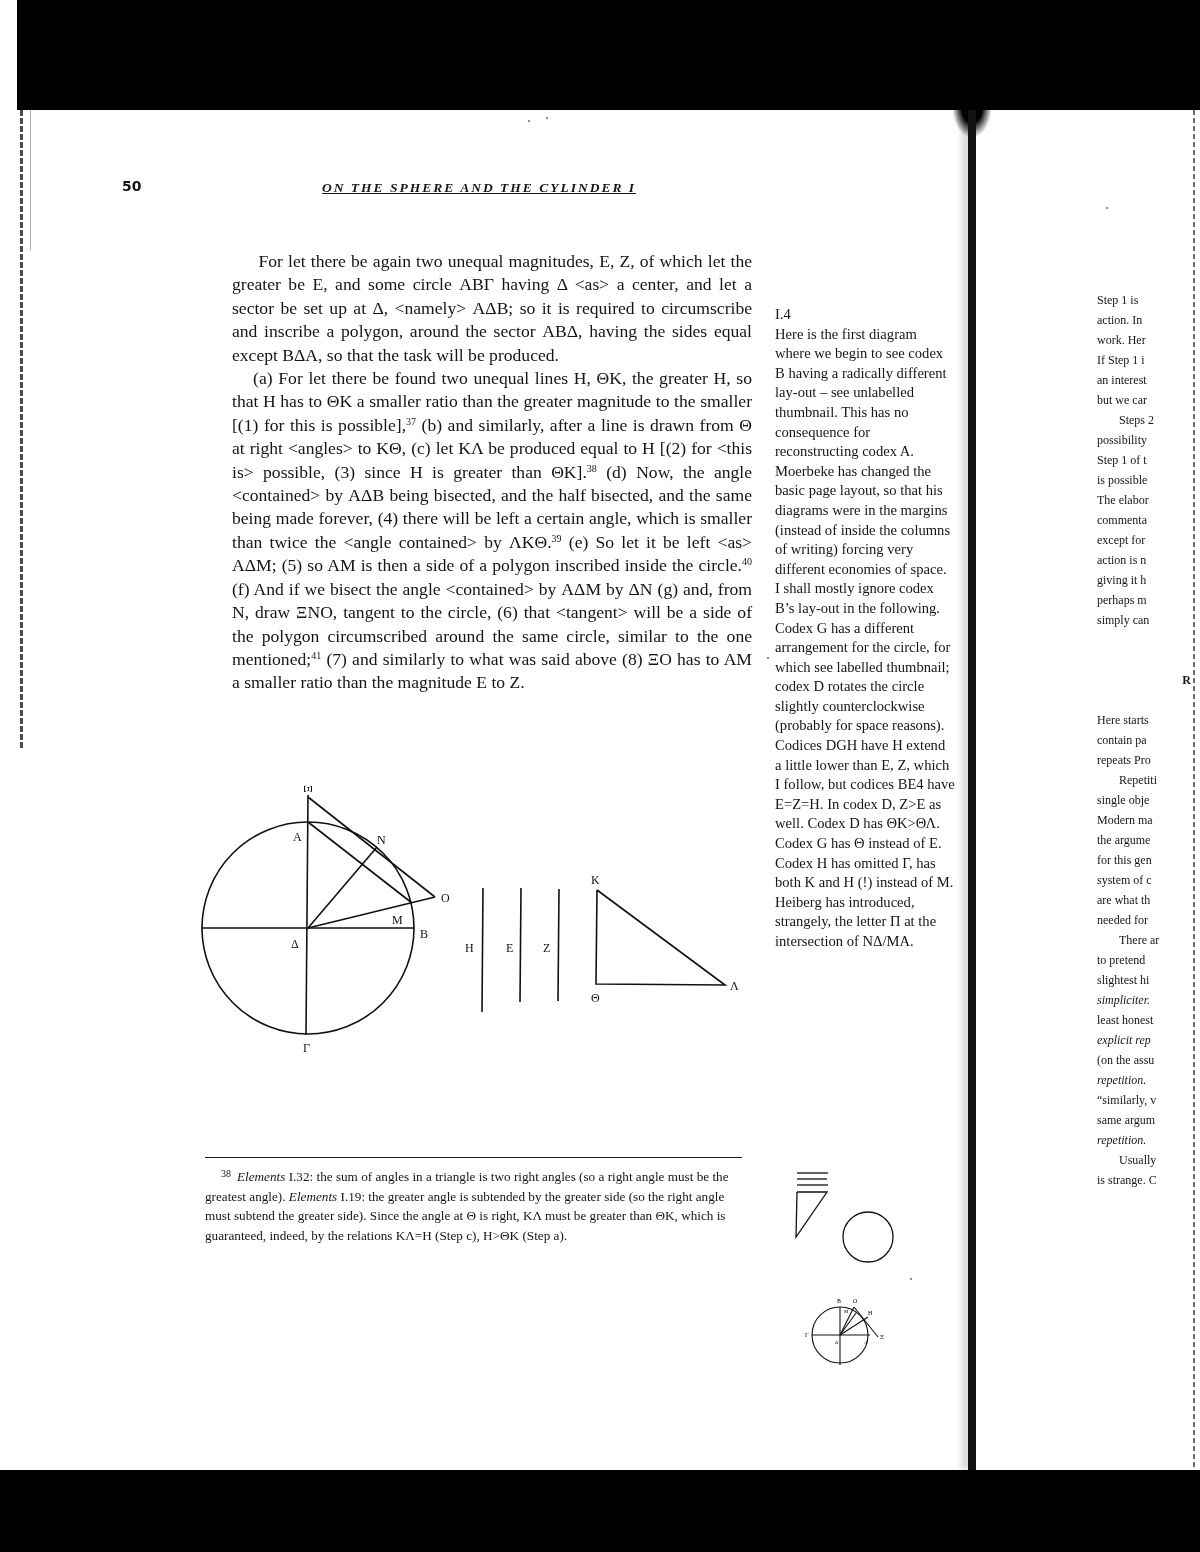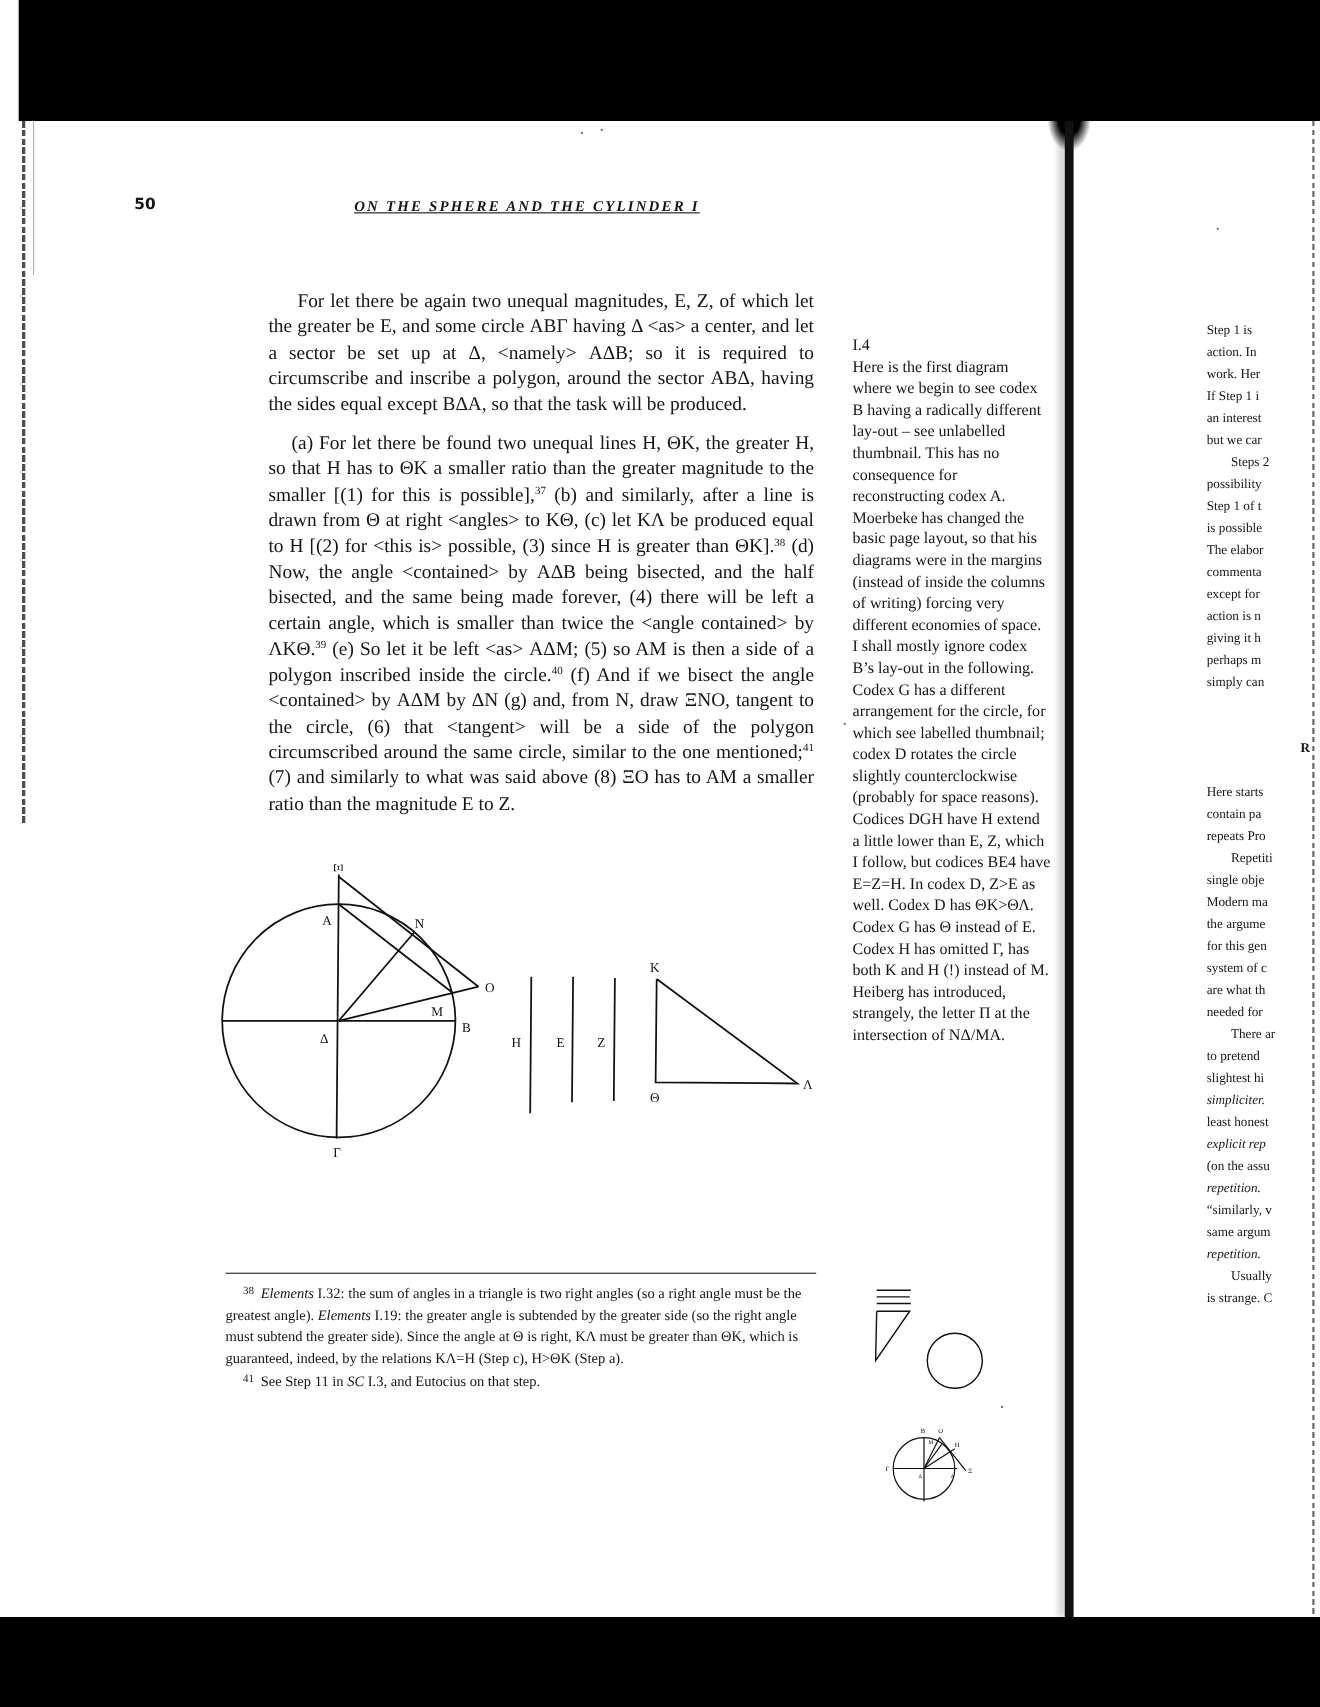--- a/index.html
+++ b/index.html
@@ -21,21 +21,21 @@
   .right-edge { position: absolute; left: 1193px; top: 110px; width: 2px; height: 1360px;
     background: repeating-linear-gradient(#444 0 5px, #fff 5px 8px); opacity: .8; }
 
   .page-number { position: absolute; left: 122px; top: 178px; font-family: "DejaVu Sans", sans-serif;
     font-weight: bold; font-size: 14px; text-align: center; }
   .running-head { position: absolute; left: 322px; top: 180px; font-style: italic; font-weight: bold;
     letter-spacing: 2px; font-size: 13.5px; text-decoration: underline; }
 
   .main-text { position: absolute; left: 232px; top: 250px; width: 520px; font-size: 17.6px; line-height: 23.4px;
     text-align: justify; }
-  .main-text p { margin: 12px; text-indent: 1.2em; }
+  .main-text p { margin: 0; text-indent: 1.2em; }
   .main-text p.first { text-indent: 1.5em; }
   sup { font-size: 10px; line-height: 0; vertical-align: 6px; }
 
   .margin-note { position: absolute; left: 775px; top: 257px; width: 180px; font-size: 14.6px; line-height: 19.6px; margin-top: 48px; }
   .margin-note .note-head { display: block; }
 
   .diagram { position: absolute; }
   .lbl { font-family: "Liberation Serif", serif; font-size: 12px; fill: #111; }
 
   .fn-rule { position: absolute; left: 205px; top: 1157px; width: 537px; height: 1px; background: #222; }
@@ -143,21 +143,20 @@
   <text x="68" y="30" font-size="6">Η</text>
   <text x="5" y="52" font-size="6">Γ</text>
   <text x="35" y="59" font-size="5">Δ</text>
   <text x="64" y="59" font-size="5">Α</text>
   <text x="80" y="54" font-size="6">Ξ</text>
 </svg>
 
 <div class="fn-rule"></div>
 <div class="footnotes" id="footnotes">
     <p class="fn"><span class="num">38</span><i>Elements</i><span> I.32: the sum of angles in a triangle is two right angles (so a right angle must be the greatest angle). </span><i>Elements</i><span> I.19: the greater angle is subtended by the greater side (so the right angle must subtend the greater side). Since the angle at Θ is right, KΛ must be greater than ΘK, which is guaranteed, indeed, by the relations KΛ=H (Step c), H&gt;ΘK (Step a).</span></p>
-    <p class="fn"><span class="num">41</span><span>See Step 11 in </span><i>SC</i><span> I.3, and Eutocius on that step.</span></p>
   </div>
 
 <div class="right-frag" id="right-frag">
     <div>Step 1 is </div>
     <div>action. In </div>
     <div>work. Her</div>
     <div>If Step 1 i</div>
     <div>an interest</div>
     <div>but we car</div>
     <div class="ind">Steps 2</div>

